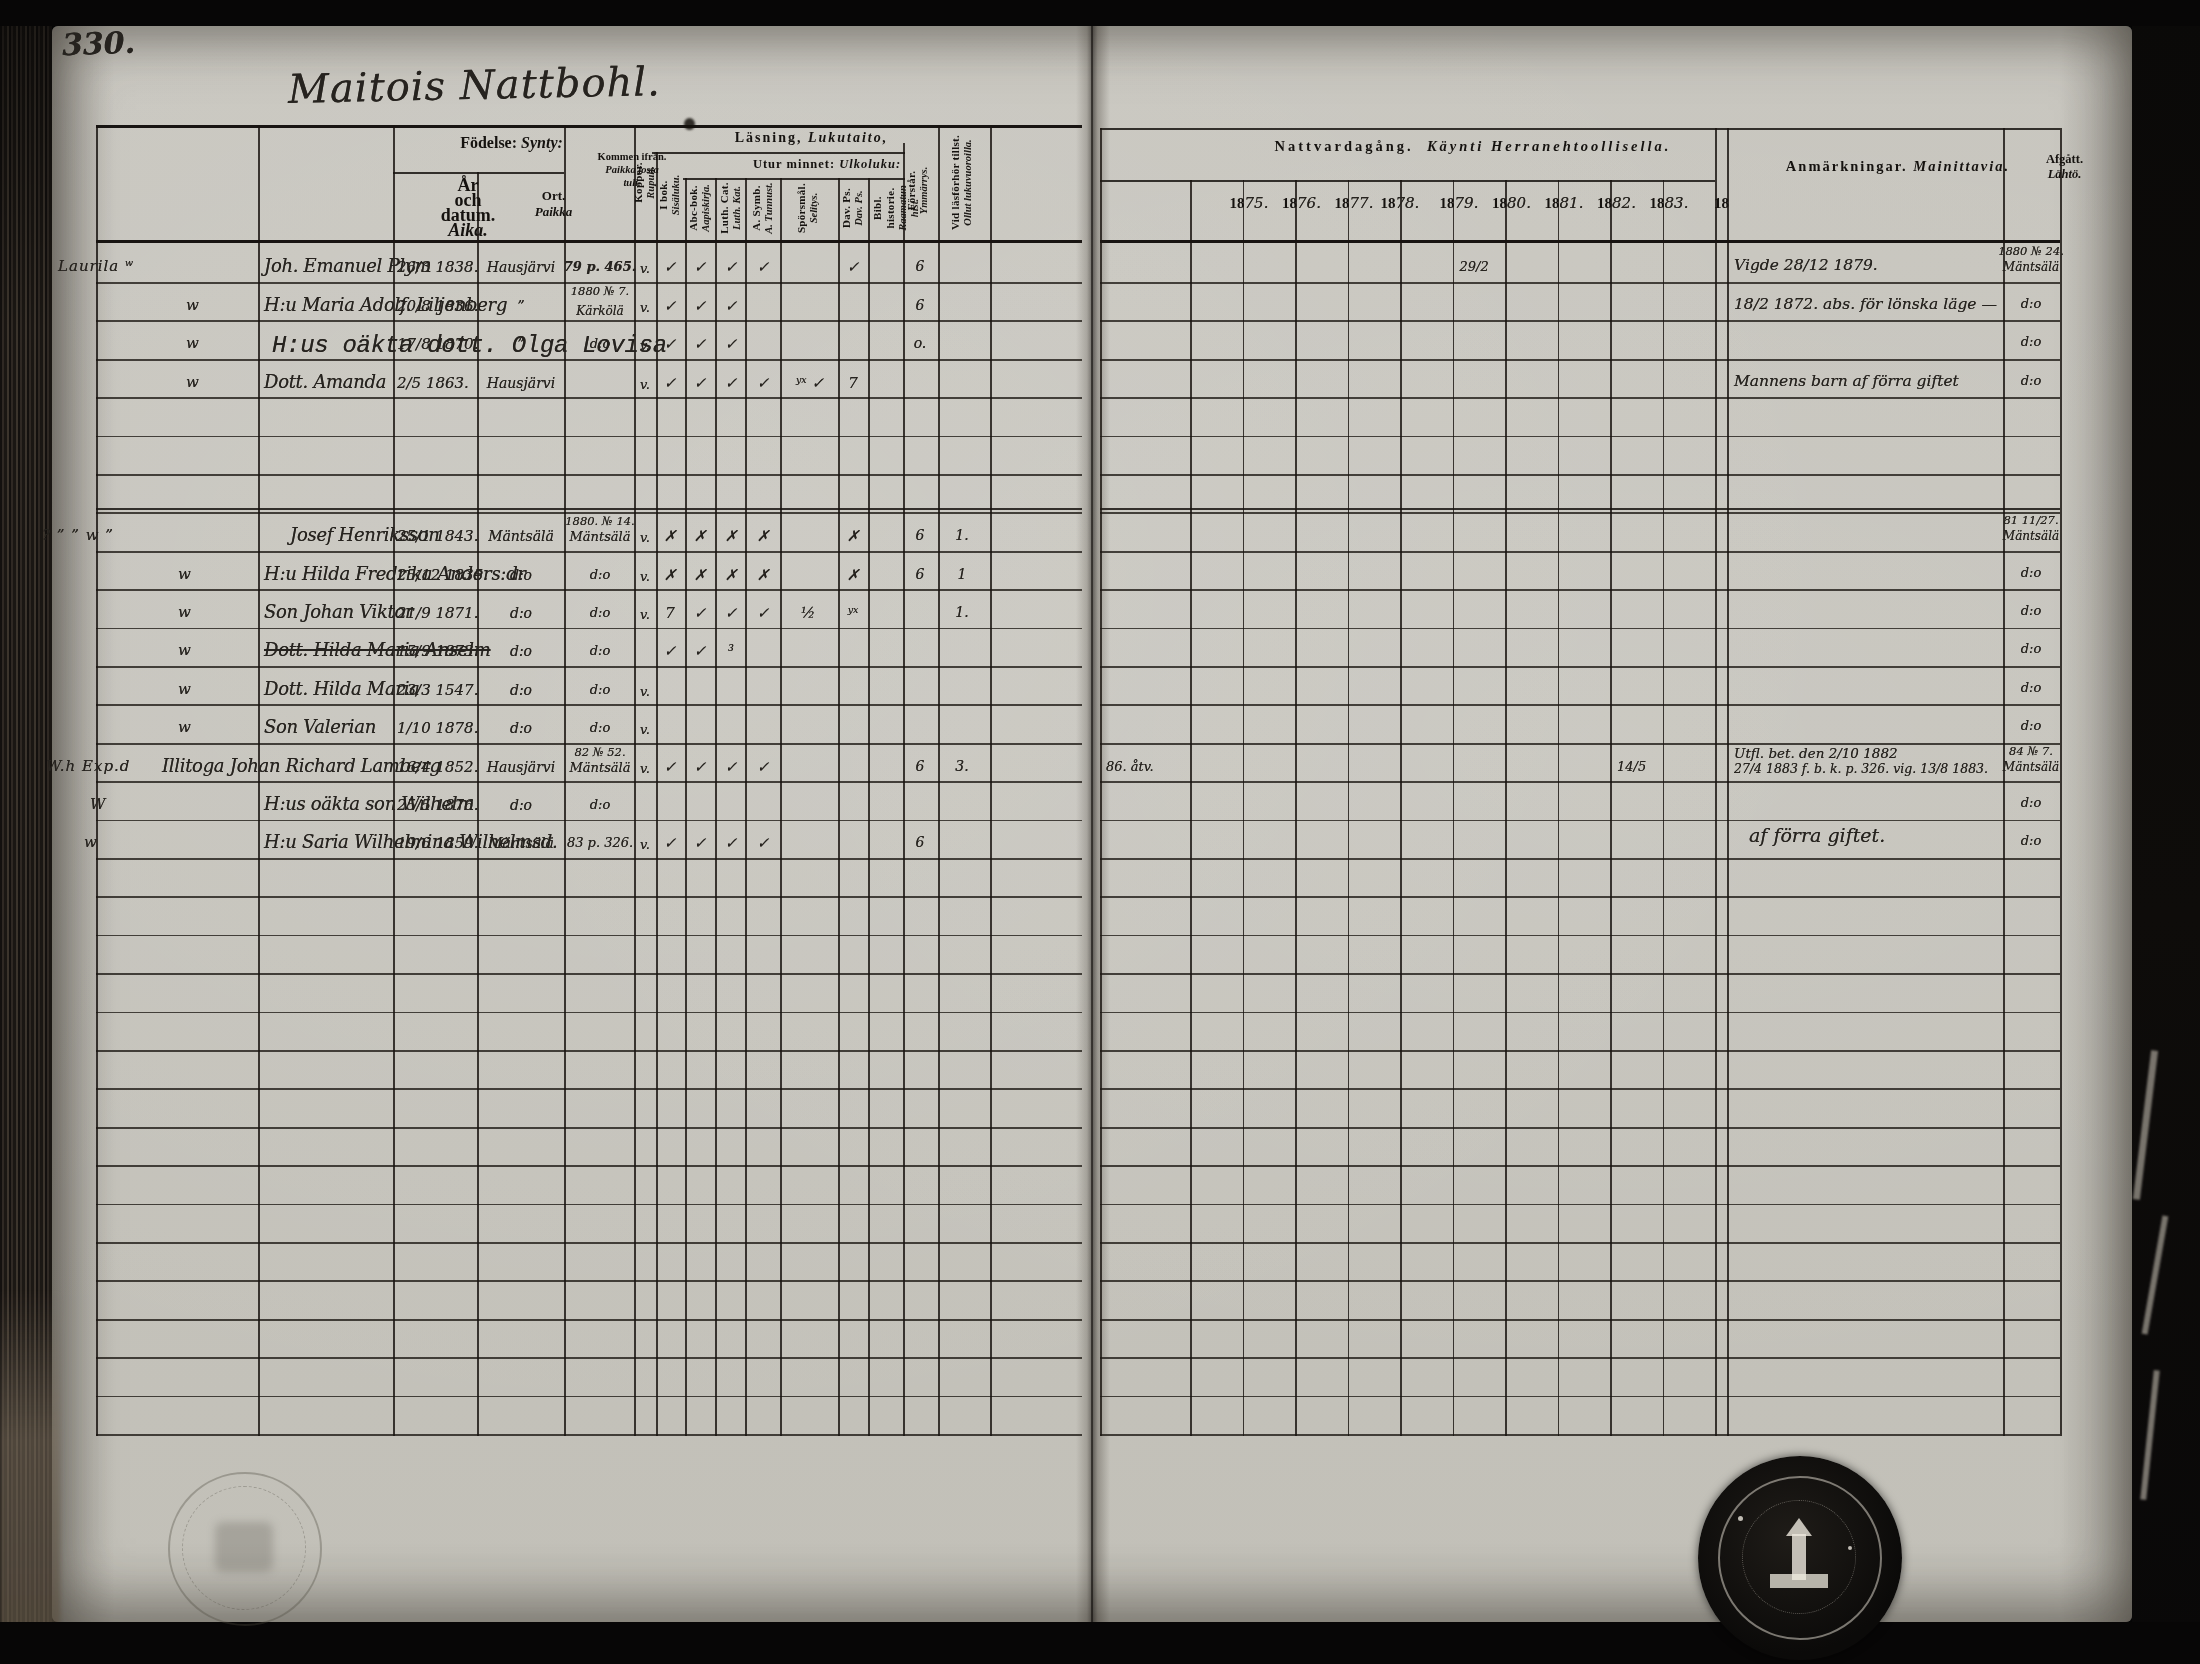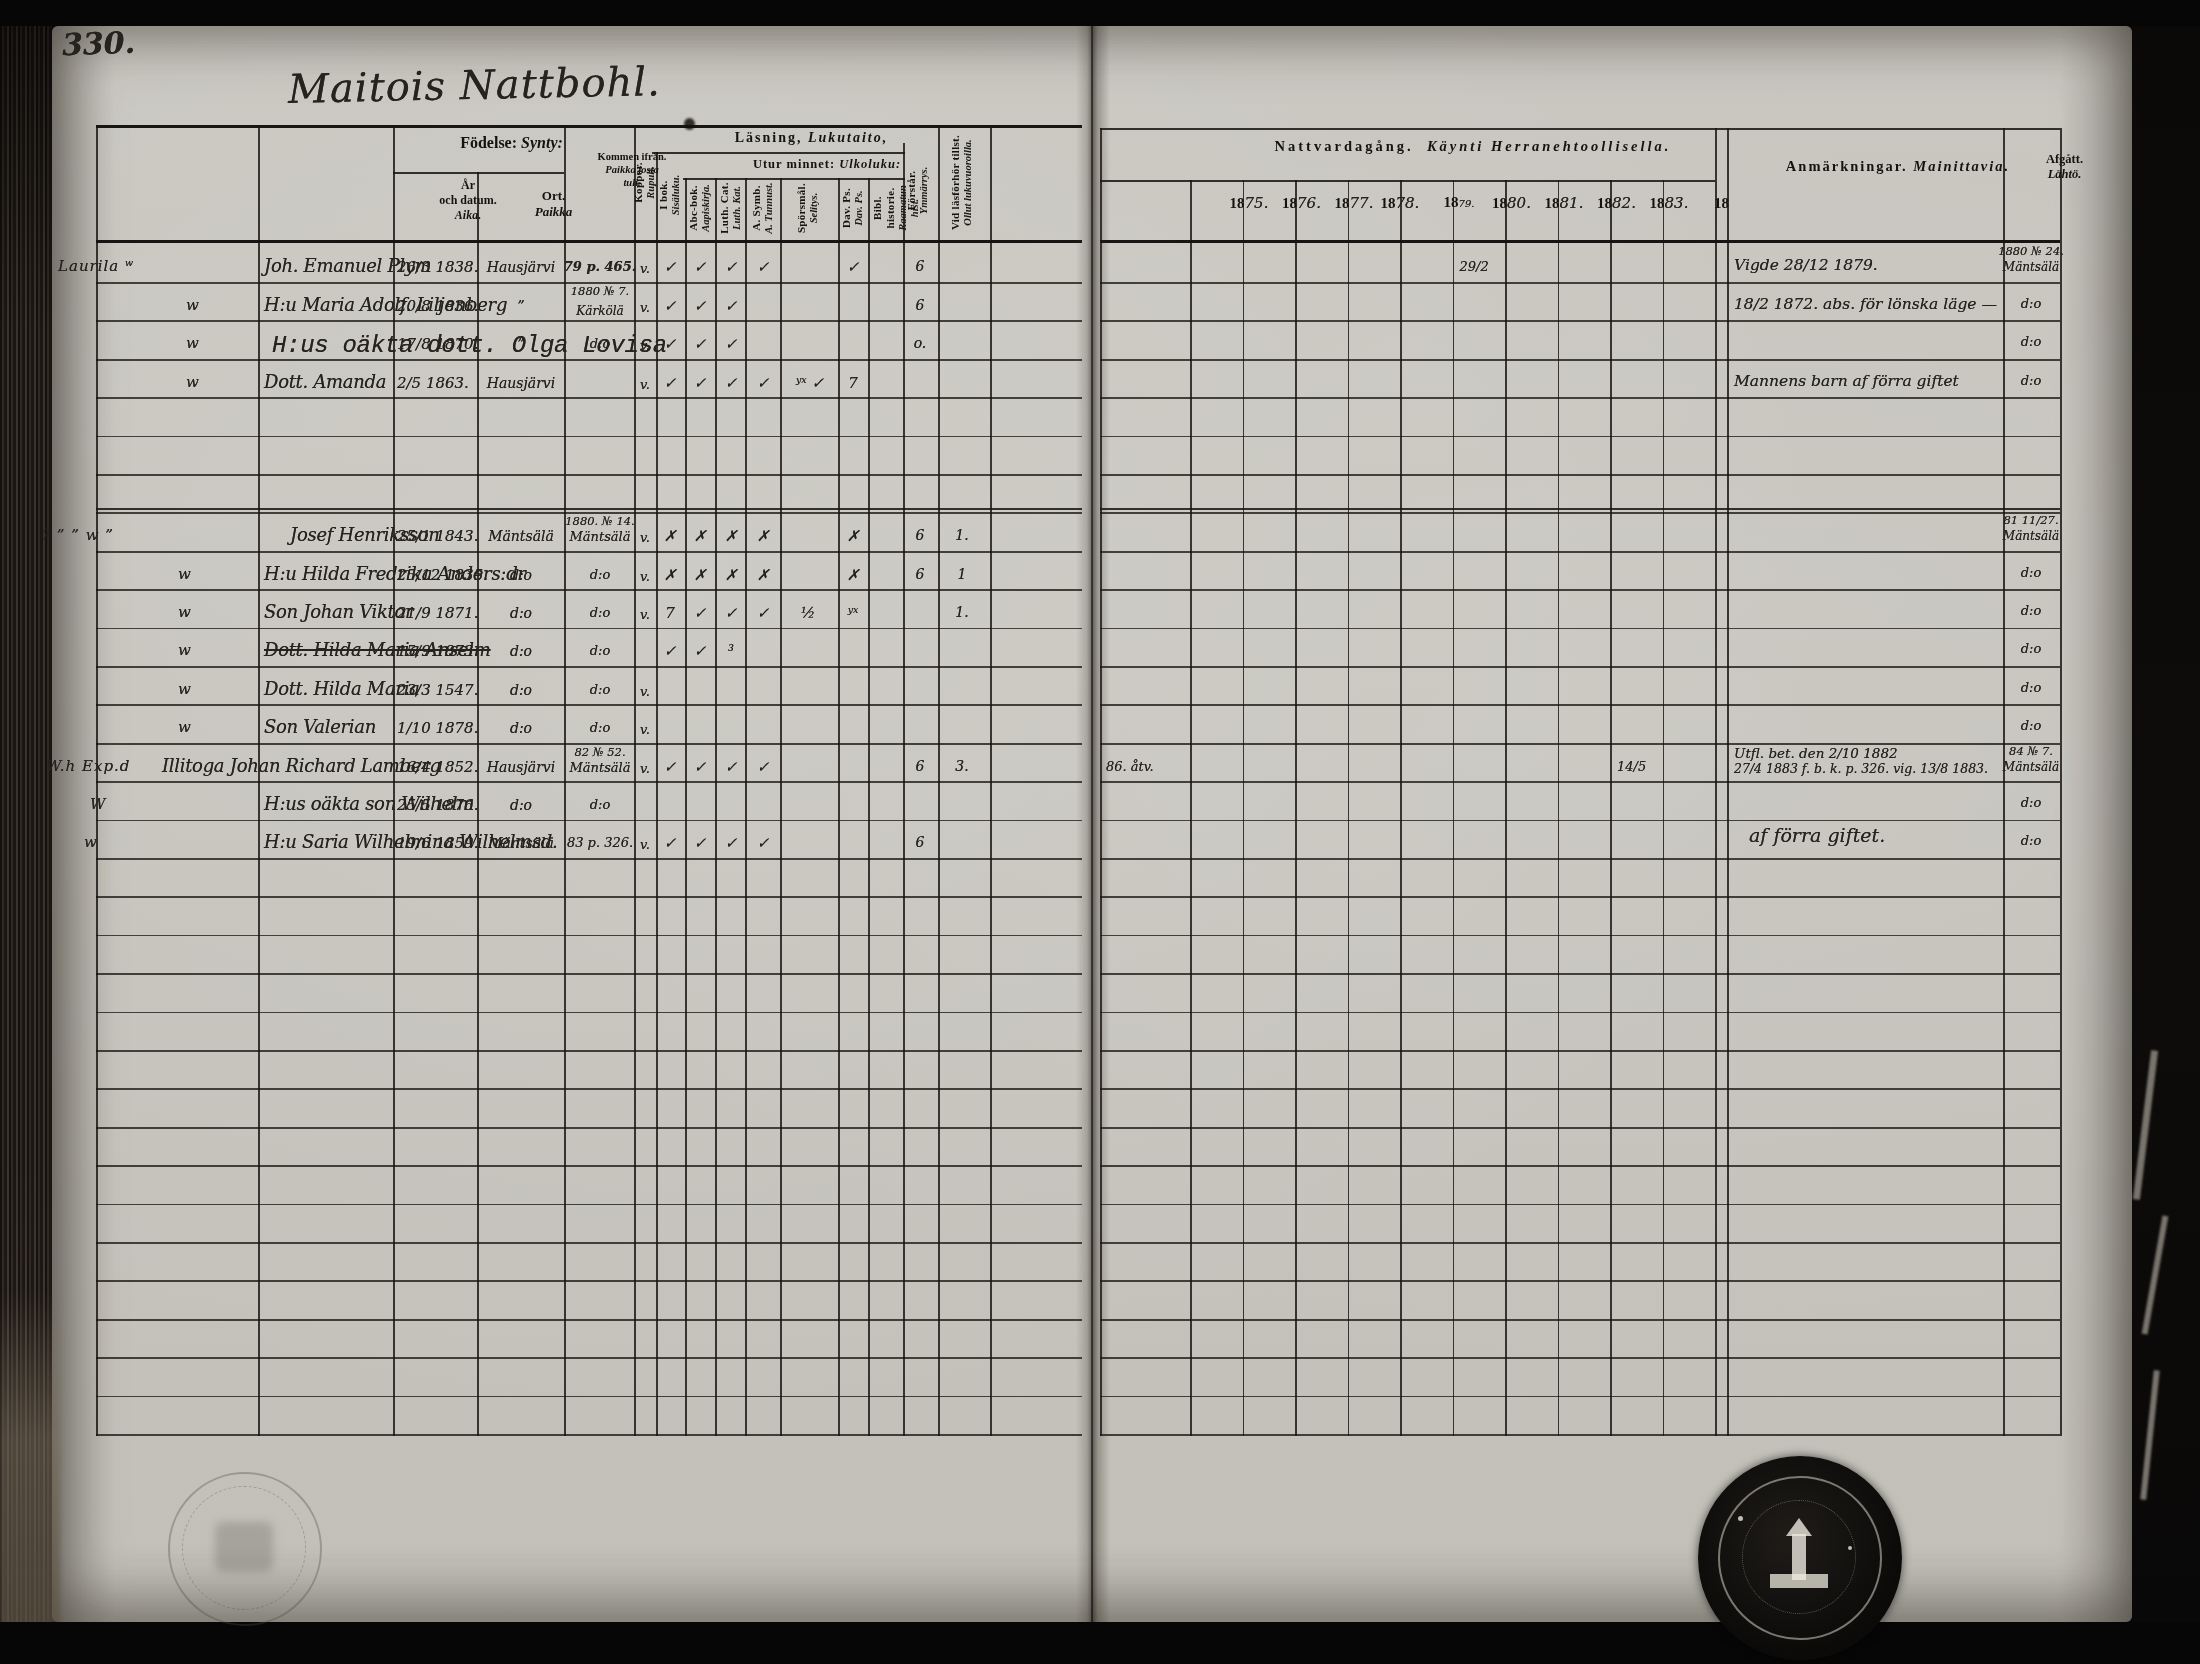--- a/index.html
+++ b/index.html
@@ -82,21 +82,21 @@
   <div class="abs" id="bar-top"></div>
   <div class="abs" id="bar-bottom"></div>
 
   <div class="abs hw" style="left:62px;top:26px;font-size:30px;font-weight:bold;transform:rotate(-2deg);">330.</div>
   <div class="abs hw" style="left:288px;top:62px;font-size:40px;transform:rotate(-1.2deg);letter-spacing:1px;">Maitois Nattbohl.</div>
 
   <div class="abs print center" style="left:393px;top:134px;width:171px;font-size:16px;">
     <span class="pb">Födelse:</span>
     <span class="pi">Synty:</span>
   </div>
-  <div class="abs print center" style="left:393px;top:178px;width:84px;font-size:12px;line-height:15px;">
+  <div class="abs print center" style="left:393px;top:178px;width:84px;font-size:18px;line-height:15px;">
     <div class="pb">År</div>
     <div class="pb">och datum.</div>
     <div class="pi">Aika.</div>
   </div>
   <div class="abs print center" style="left:477px;top:188px;width:87px;font-size:13px;line-height:16px;">
     <div class="pb">Ort.</div>
     <div class="pi">Paikka</div>
   </div>
   <div class="abs print center" style="left:562px;top:150px;width:74px;font-size:10.5px;line-height:13px;">
     <div class="pb">Kommen ifrån.</div>
@@ -215,21 +215,21 @@
       <div class="abs vwrap" style="left: 949px; top: 238px; width: 111px; height: 26px;">
         <div class="vl1">Vid läsförhör tillst.</div>
         <div class="vl2">Ollut lukuvuoroilla.</div>
       </div>
     </div>
   <div id="years-layer">
       <div class="abs print center" style="left: 1190px; top: 194px; width: 52px; font-size: 15px;"><span class="pb">18</span><span class="hw" style="font-size: 15px;">75.</span></div>
       <div class="abs print center" style="left: 1242.5px; top: 194px; width: 52px; font-size: 15px;"><span class="pb">18</span><span class="hw" style="font-size: 15px;">76.</span></div>
       <div class="abs print center" style="left: 1295px; top: 194px; width: 52px; font-size: 15px;"><span class="pb">18</span><span class="hw" style="font-size: 15px;">77.</span></div>
       <div class="abs print center" style="left: 1347.5px; top: 194px; width: 36px; font-size: 15px;"><span class="pb">18</span><span class="hw" style="font-size: 15px;">78.</span></div>
-      <div class="abs print center" style="left: 1400px; top: 194px; width: 52px; font-size: 15px;"><span class="pb">18</span><span class="hw" style="font-size: 10px;">79.</span></div>
+      <div class="abs print center" style="left: 1400px; top: 194px; width: 52px; font-size: 15px;"><span class="pb">18</span><span class="hw" style="font-size: 15px;">79.</span></div>
       <div class="abs print center" style="left: 1452.5px; top: 194px; width: 52px; font-size: 15px;"><span class="pb">18</span><span class="hw" style="font-size: 15px;">80.</span></div>
       <div class="abs print center" style="left: 1505px; top: 194px; width: 52px; font-size: 15px;"><span class="pb">18</span><span class="hw" style="font-size: 15px;">81.</span></div>
       <div class="abs print center" style="left: 1557.5px; top: 194px; width: 52px; font-size: 15px;"><span class="pb">18</span><span class="hw" style="font-size: 15px;">82.</span></div>
       <div class="abs print center" style="left: 1610px; top: 194px; width: 52px; font-size: 15px;"><span class="pb">18</span><span class="hw" style="font-size: 15px;">83.</span></div>
       <div class="abs print center" style="left: 1662.5px; top: 194px; width: 52px; font-size: 15px;"><span class="pb">18</span><span class="hw" style="font-size: 15px;"></span></div>
     </div>
   <div id="rows-layer">
       <div class="abs hw" style="left: 58px; top: 257.4px; font-size: 15px; letter-spacing: 1px;">Laurila ʷ</div>
       <div class="abs hw" style="left: 264px; top: 255.4px; font-size: 18px; letter-spacing: -0.3px;">Joh. Emanuel Plym</div>
       <div class="abs hw" style="left: 397px; top: 258.4px; font-size: 15px;">26/3 1838.</div>

